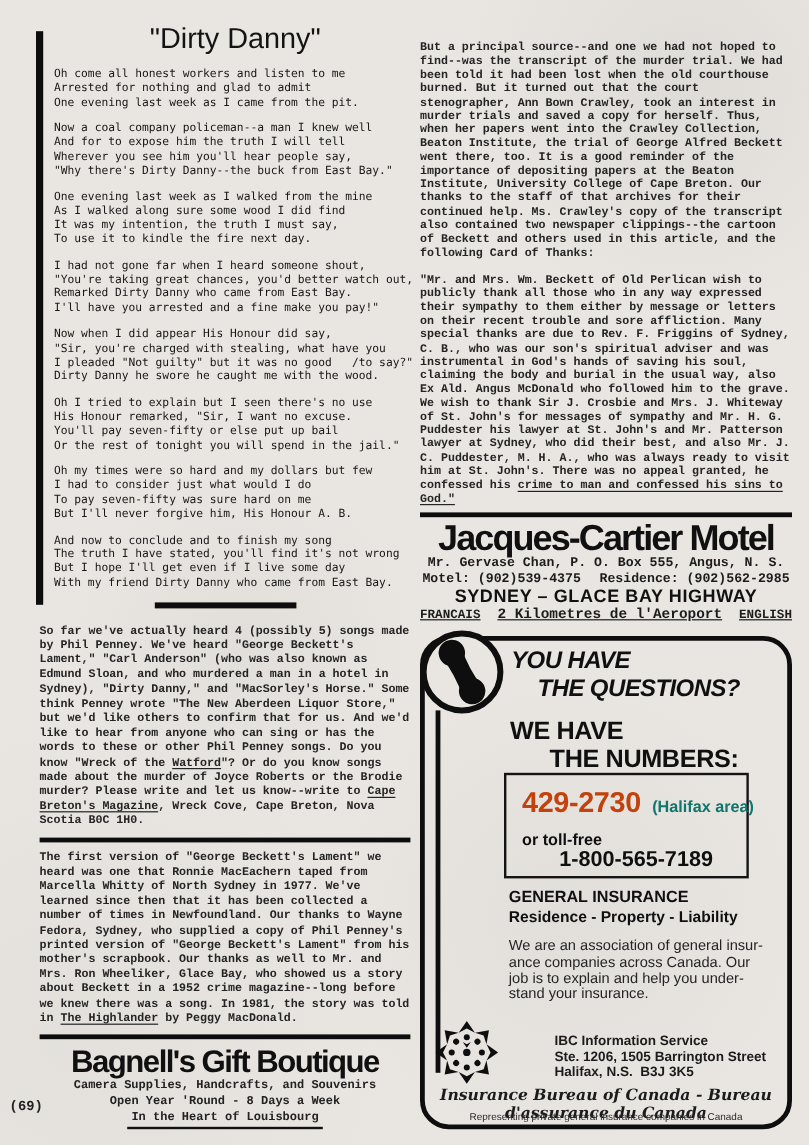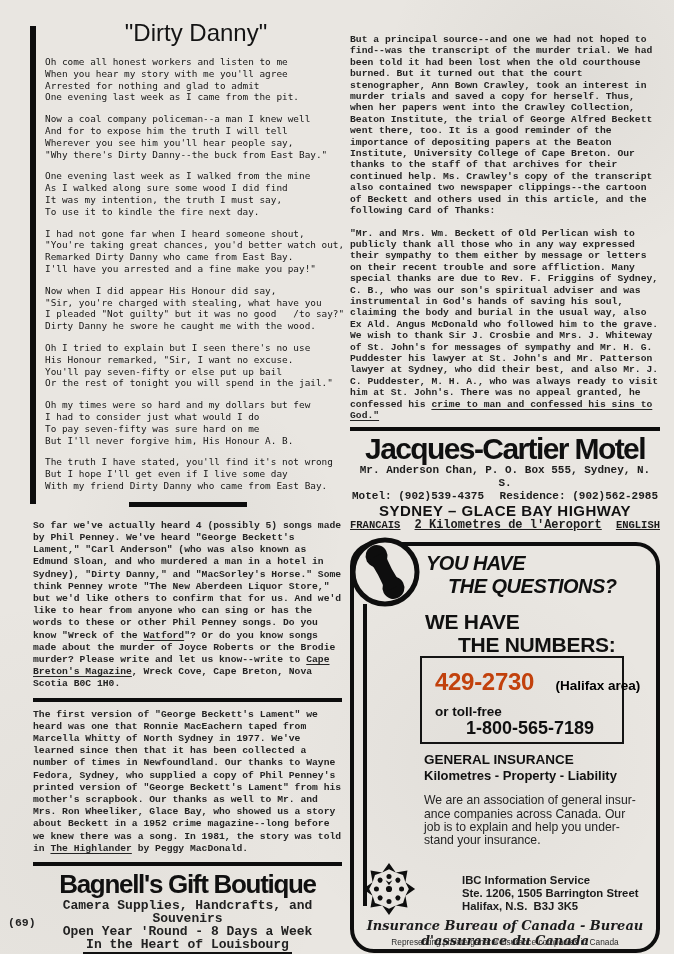--- a/index.html
+++ b/index.html
@@ -26,21 +26,21 @@
   .short-divider{width:118px;height:5px;background:#0d0d0d;margin:10px auto 13px auto;}
   .prose{font-family:"Liberation Mono", monospace;font-size:9.7px;line-height:12.2px;
         font-weight:600;color:#242424;text-align:left;}
   .rprose{font-family:"Liberation Mono", monospace;font-size:9.7px;line-height:11.4px;
         font-weight:600;color:#242424;}
   .u{text-decoration:underline;text-decoration-thickness:1.4px;text-underline-offset:2px;}
   .rule{height:4px;background:#0d0d0d;margin:7px 0;}
   
   .bagnell-title{font-family:"Liberation Sans", sans-serif;font-weight:bold;font-size:26px;
         letter-spacing:-1.3px;text-align:center;color:#101010;line-height:30px;margin-top:3px;}
-  .bagnell-line{font-size:13px;line-height:13px;font-weight:600;text-align:center;color:#222;}
+  .bagnell-line{font-size:10px;line-height:13px;font-weight:600;text-align:center;color:#222;}
   .bagnell-u{display:inline-block;border-bottom:2.5px solid #111;padding:0 3px 1px 3px;}
   #page-number{position:absolute;left:8px;top:916px;font-size:11.5px;font-weight:600;color:#222;}
   
   #right-col{position:absolute;left:350px;top:34px;width:310px;}
   .motel-title{font-family:"Liberation Sans", sans-serif;font-weight:bold;font-size:30px;
         letter-spacing:-1.6px;text-align:center;color:#101010;line-height:31px;margin-top:2px;}
   .motel-contact{font-size:11px;line-height:13px;font-weight:700;text-align:center;color:#1c1c1c;}
   .motel-phones{display:flex;justify-content:space-between;font-size:11px;line-height:13px;
         font-weight:700;padding:0 2px;color:#1c1c1c;}
   .motel-highway{font-family:"Liberation Sans", sans-serif;font-weight:bold;font-size:15px;
@@ -54,21 +54,21 @@
   #ins-vline{position:absolute;left:9px;top:58px;width:4px;height:302px;background:#0e0e0e;}
   #phone-icon{position:absolute;left:-8px;top:-14px;}
   .q-line{position:absolute;font-style:italic;font-weight:bold;font-size:20px;
         letter-spacing:-0.5px;color:#101010;white-space:nowrap;}
   .a-line{position:absolute;font-weight:bold;font-size:21px;letter-spacing:-0.3px;
         color:#101010;white-space:nowrap;}
   #num-box{position:absolute;left:66px;top:110px;width:200px;height:84px;
         border:2.5px solid #141414;}
   .numl1{position:absolute;left:13px;top:10px;white-space:nowrap;}
   .num-big{font-weight:bold;font-size:24px;letter-spacing:-0.3px;color:#c2410c;}
-  .num-note{font-weight:bold;font-size:13.5px;color:#000000;margin-left:17px;text-align:right;}
+  .num-note{font-weight:bold;font-size:13.5px;color:#0f766e;margin-left:5px;text-align:right;}
   .tollfree{position:absolute;left:13px;top:46px;font-weight:bold;font-size:13.5px;color:#0f0f0f;}
   .tollnum{position:absolute;left:44px;top:60px;font-weight:bold;font-size:18px;color:#0f0f0f;}
   .ins-h{position:absolute;left:70px;top:206px;font-weight:bold;font-size:13.5px;color:#101010;}
   .ins-sub{position:absolute;left:70px;top:222px;font-weight:bold;font-size:13px;color:#101010;}
   .ins-body{position:absolute;left:70px;top:248px;width:232px;font-size:12.2px;
         line-height:13.2px;color:#242424;}
   #ibc-logo{position:absolute;left:6px;top:314px;}
   .ibc-text{position:absolute;left:108px;top:328px;font-weight:bold;font-size:11.3px;
         line-height:12.6px;color:#1b1b1b;}
   .bureau{position:absolute;left:0;top:372px;width:100%;text-align:center;
@@ -80,21 +80,20 @@
 </head>
 <body>
 
 <div id="poem-bar"></div>
 
 <div id="left-col">
   <div class="poem">
     <div class="poem-title">"Dirty Danny"</div>
     <div class="stanza">
         <div class="ln">Oh come all honest workers and listen to me</div>
-        <div class="ln">When you hear my story with me you'll agree</div>
         <div class="ln">Arrested for nothing and glad to admit</div>
         <div class="ln">One evening last week as I came from the pit.</div>
       </div>
     <div class="stanza">
         <div class="ln">Now a coal company policeman--a man I knew well</div>
         <div class="ln">And for to expose him the truth I will tell</div>
         <div class="ln">Wherever you see him you'll hear people say,</div>
         <div class="ln">"Why there's Dirty Danny--the buck from East Bay."</div>
       </div>
     <div class="stanza">
@@ -121,20 +120,21 @@
         <div class="ln">You'll pay seven-fifty or else put up bail</div>
         <div class="ln">Or the rest of tonight you will spend in the jail."</div>
       </div>
     <div class="stanza">
         <div class="ln">Oh my times were so hard and my dollars but few</div>
         <div class="ln">I had to consider just what would I do</div>
         <div class="ln">To pay seven-fifty was sure hard on me</div>
         <div class="ln">But I'll never forgive him, His Honour A. B.</div>
       </div>
     <div class="stanza">
+        <div class="ln">And now to conclude and to finish my song</div>
         <div class="ln">The truth I have stated, you'll find it's not wrong</div>
         <div class="ln">But I hope I'll get even if I live some day</div>
         <div class="ln">With my friend Dirty Danny who came from East Bay.</div>
       </div>
   </div>
 
   <div class="short-divider"></div>
 
   <div class="prose">
     <span>So far we've actually heard 4 (possibly 5) songs made by Phil Penney. We've heard "George Beckett's Lament," "Carl Anderson" (who was also known as Edmund Sloan, and who murdered a man in a hotel in Sydney), "Dirty Danny," and "MacSorley's Horse." Some think Penney wrote "The New Aberdeen Liquor Store," but we'd like others to confirm that for us. And we'd like to hear from anyone who can sing or has the words to these or other Phil Penney songs. Do you know "Wreck of the </span><span class="u">Watford</span><span>"? Or do you know songs made about the murder of Joyce Roberts or the Brodie murder? Please write and let us know--write to </span><span class="u">Cape Breton's Magazine</span><span>, Wreck Cove, Cape Breton, Nova Scotia B0C 1H0.</span>
@@ -163,21 +163,21 @@
 <div id="right-col">
   <div class="rprose">But a principal source--and one we had not hoped to find--was the transcript of the murder trial. We had been told it had been lost when the old courthouse burned. But it turned out that the court stenographer, Ann Bown Crawley, took an interest in murder trials and saved a copy for herself. Thus, when her papers went into the Crawley Collection, Beaton Institute, the trial of George Alfred Beckett went there, too. It is a good reminder of the importance of depositing papers at the Beaton Institute, University College of Cape Breton. Our thanks to the staff of that archives for their continued help. Ms. Crawley's copy of the transcript also contained two newspaper clippings--the cartoon of Beckett and others used in this article, and the following Card of Thanks:</div>
 
   <div class="rprose" style="margin-top:11px;">
     <span>"Mr. and Mrs. Wm. Beckett of Old Perlican wish to publicly thank all those who in any way expressed their sympathy to them either by message or letters on their recent trouble and sore affliction. Many special thanks are due to Rev. F. Friggins of Sydney, C. B., who was our son's spiritual adviser and was instrumental in God's hands of saving his soul, claiming the body and burial in the usual way, also Ex Ald. Angus McDonald who followed him to the grave. We wish to thank Sir J. Crosbie and Mrs. J. Whiteway of St. John's for messages of sympathy and Mr. H. G. Puddester his lawyer at St. John's and Mr. Patterson lawyer at Sydney, who did their best, and also Mr. J. C. Puddester, M. H. A., who was always ready to visit him at St. John's. There was no appeal granted, he confessed his </span><span class="u">crime to man and confessed his sins to God."</span>
   </div>
 
   <div>
     <div class="rule" style="margin:6px 0 0 0;"></div>
     <div class="motel-title">Jacques-Cartier Motel</div>
-    <div class="motel-contact">Mr. Anderson Chan, P. O. Box 555, Sydney, N. S.</div>
+    <div class="motel-contact">Mr. Gervase Chan, P. O. Box 555, Angus, N. S.</div>
     <div class="motel-phones">
       <span>Motel: (902)539-4375</span>
       <span>Residence: (902)562-2985</span>
     </div>
     <div class="motel-highway">SYDNEY – GLACE BAY HIGHWAY</div>
     <div class="motel-langs">
       <span>FRANCAIS</span>
       <span class="mid">2 Kilometres de l'Aeroport</span>
       <span>ENGLISH</span>
     </div>
@@ -205,21 +205,21 @@
     <div id="num-box">
       <div class="numl1">
         <span class="num-big">429-2730</span>
         <span class="num-note">(Halifax area)</span>
       </div>
       <div class="tollfree">or toll-free</div>
       <div class="tollnum">1-800-565-7189</div>
     </div>
 
     <div class="ins-h">GENERAL INSURANCE</div>
-    <div class="ins-sub">Kilometres - Property - Liability</div>
+    <div class="ins-sub">Residence - Property - Liability</div>
 
     <div class="ins-body">
         <div class="ln">We are an association of general insur-</div>
         <div class="ln">ance companies across Canada. Our</div>
         <div class="ln">job is to explain and help you under-</div>
         <div class="ln">stand your insurance.</div>
       </div>
 
     <div id="ibc-logo">
       <svg width="58" height="58" viewBox="0 0 60 60">

